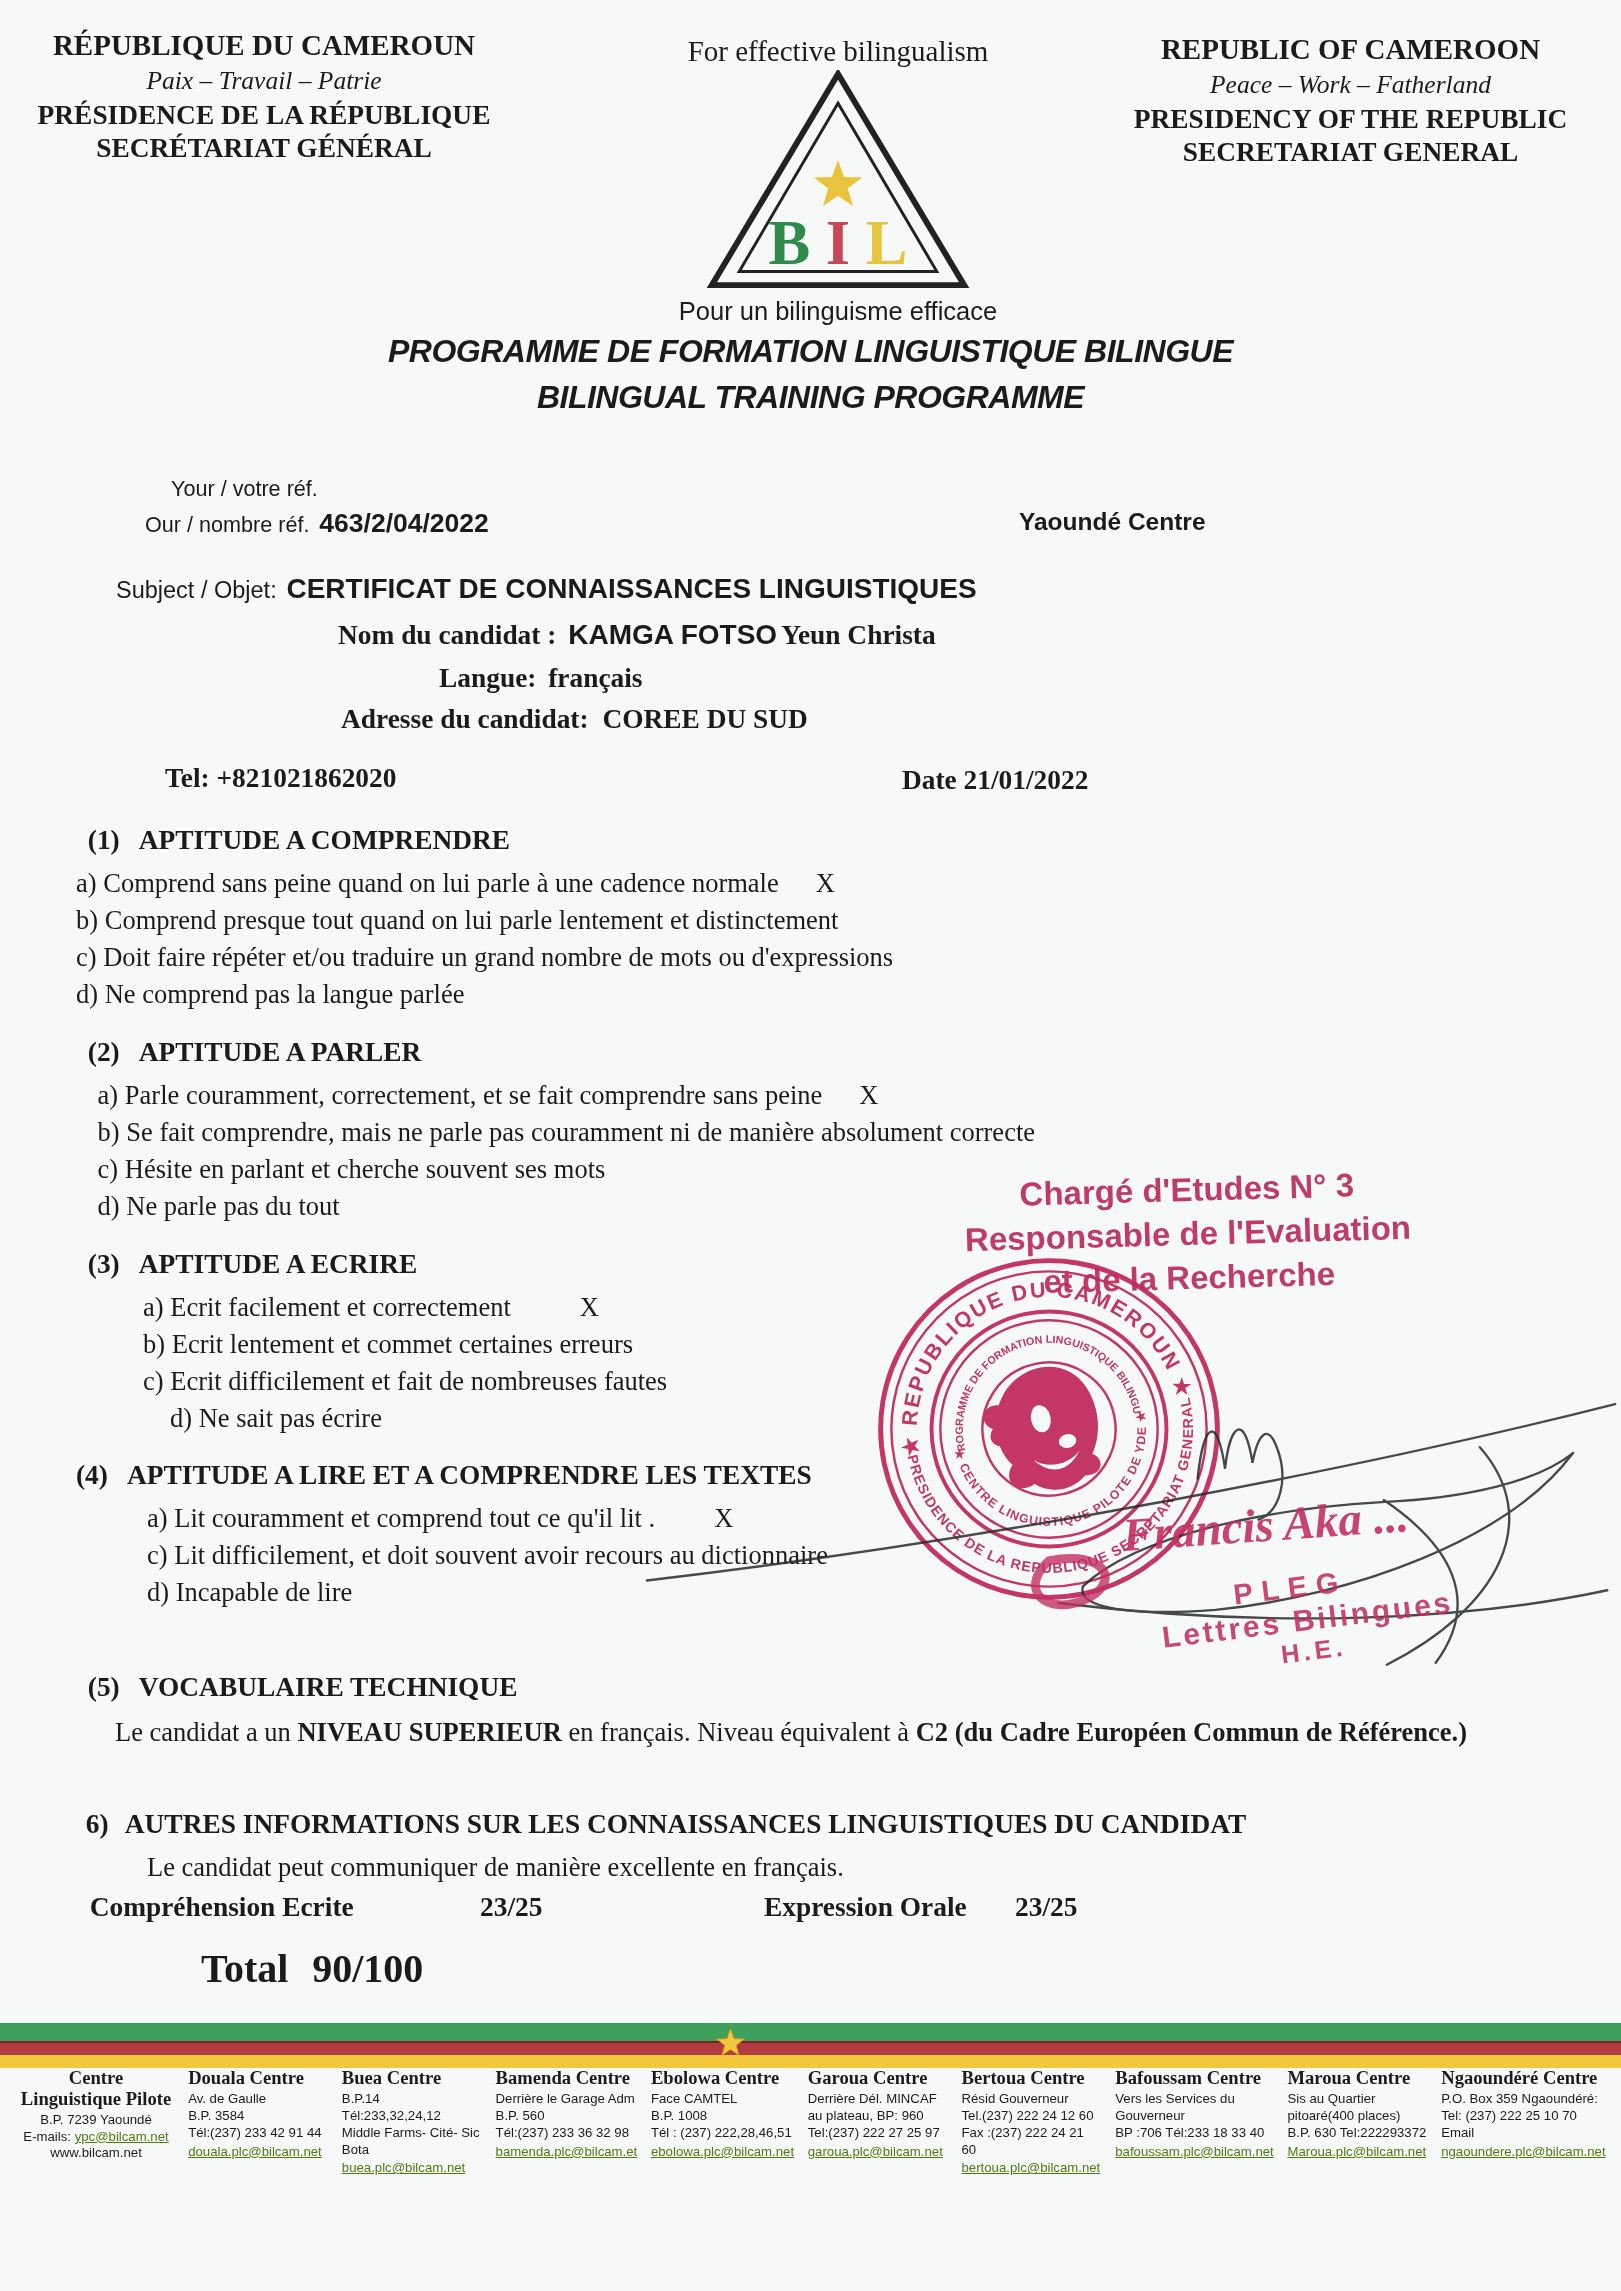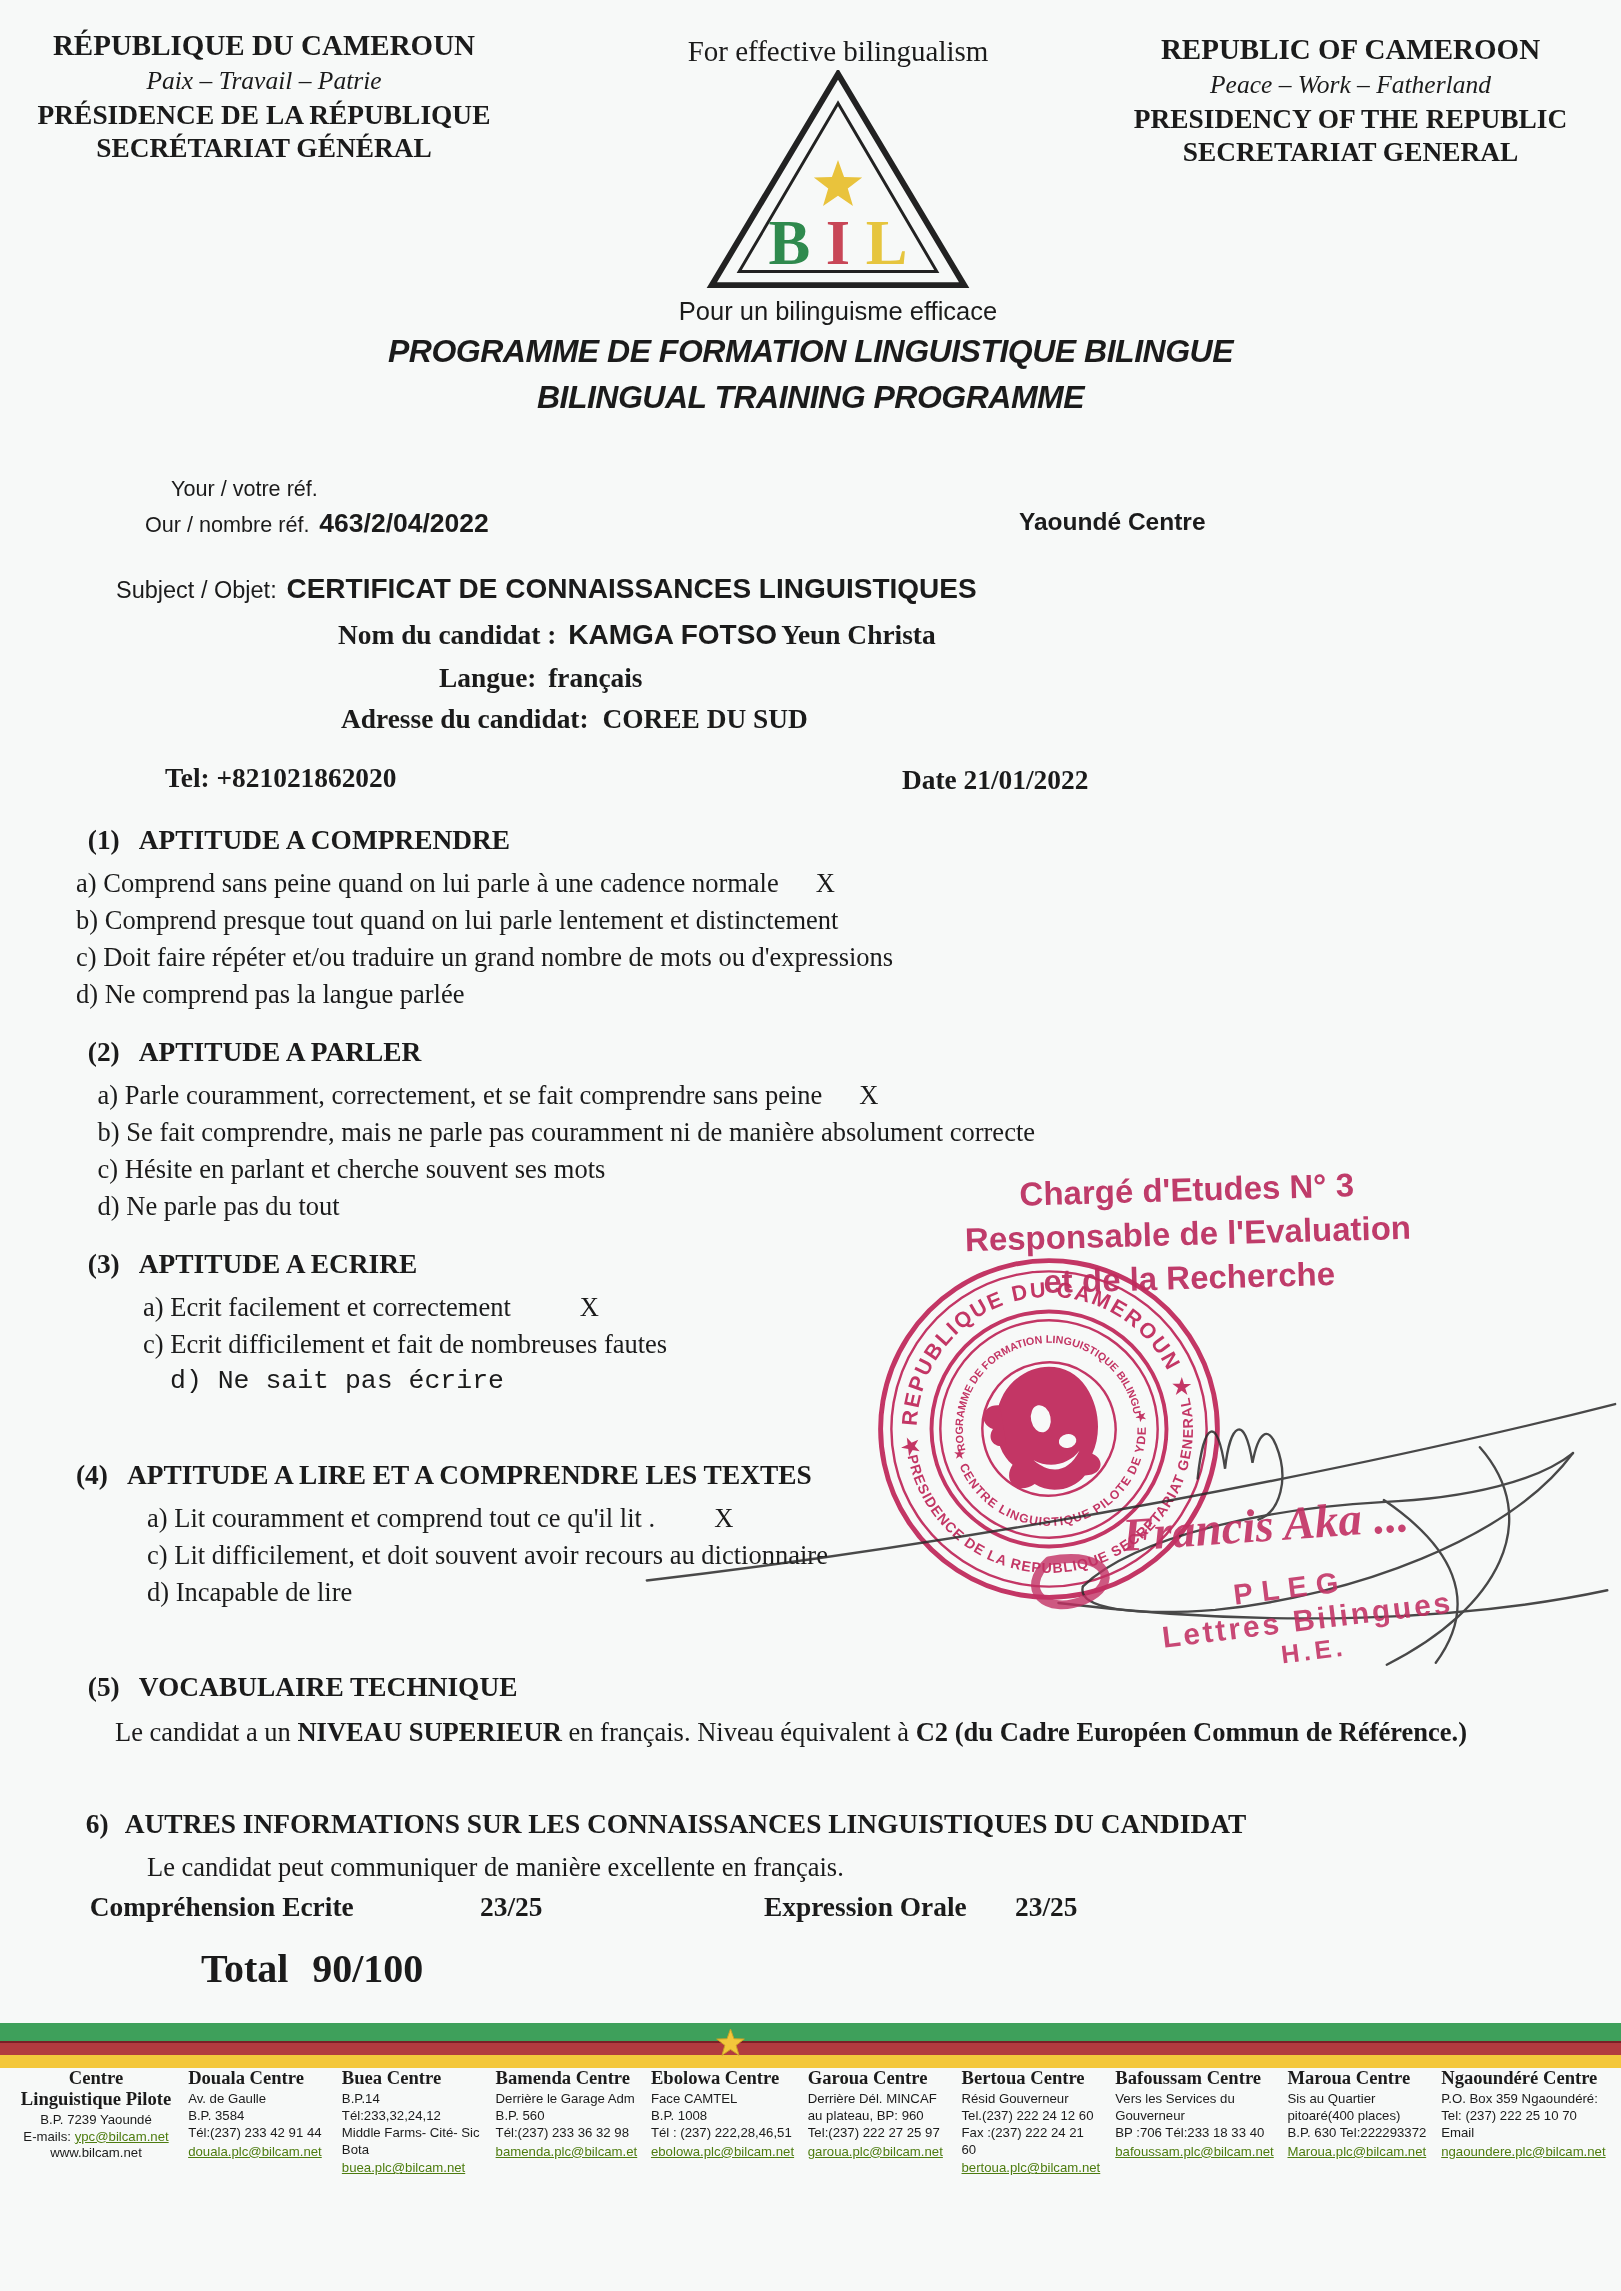--- a/index.html
+++ b/index.html
@@ -34,21 +34,21 @@
   .cand-serif{font:bold 27.4px "Liberation Serif",serif;}
 
   
   .sec{position:absolute;left:76px;width:1402px;}
   .sec .h{font:bold 27.4px "Liberation Serif",serif;margin-bottom:8.8px;}
   .sec .h .num{display:inline-block;min-width:51px;padding-left:11.8px;}
   .it{font:26.5px "Liberation Serif",serif;line-height:37px;}
   .mark{margin-left:37px;}
   .sec2 .it{padding-left:21.6px;}
   .sec3 .it{padding-left:67px;}
-  .sec3 .it.dd{padding-left:94px;font-family:Liberation Mono, monospace;}
+  .sec3 .it.dd{padding-left:94px;}
   .sec4 .it{padding-left:71px;}
   .para{font:26.5px "Liberation Serif",serif;line-height:40px;width:1470px;text-indent:39px;}
 
   
   .srow{position:relative;height:42px;font:bold 27.4px "Liberation Serif",serif;}
   .total{font:bold 40px "Liberation Serif",serif;}
 
   
   .stamp-head{width:470px;text-align:center;transform:rotate(-1.6deg);color:#bb2e60;opacity:.93;}
   .stamp-head div{font:bold 33px "Liberation Sans",sans-serif;line-height:44px;}
@@ -148,20 +148,21 @@
     <div class="h"><span class="num">(2)</span><span>APTITUDE A PARLER</span></div>
     <div class="it"><span>a) Parle couramment, correctement, et se fait comprendre sans peine</span><span class="mark">X</span></div>
     <div class="it"><span>b) Se fait comprendre, mais ne parle pas couramment ni de manière absolument correcte</span></div>
     <div class="it"><span>c) Hésite en parlant et cherche souvent ses mots</span></div>
     <div class="it"><span>d) Ne parle pas du tout</span></div>
   </div>
 
   <div class="sec sec3" style="top:1249px;">
     <div class="h"><span class="num">(3)</span><span>APTITUDE A ECRIRE</span></div>
     <div class="it"><span>a) Ecrit facilement et correctement</span><span class="mark" style="margin-left:69px;">X</span></div>
+    <div class="it"><span>b) Ecrit lentement et commet certaines erreurs</span></div>
     <div class="it"><span>c) Ecrit difficilement et fait de nombreuses fautes</span></div>
     <div class="it dd"><span>d) Ne sait pas écrire</span></div>
   </div>
 
   <div class="sec sec4" style="top:1460px;">
     <div class="h"><span class="num" style="padding-left:0;">(4)</span><span>APTITUDE A LIRE ET A COMPRENDRE LES TEXTES</span></div>
     <div class="it"><span>a) Lit couramment et comprend tout ce qu'il lit .</span><span class="mark" style="margin-left:59px;">X</span></div>
     <div class="it"><span>c) Lit difficilement, et doit souvent avoir recours au dictionnaire</span></div>
     <div class="it"><span>d) Incapable de lire</span></div>
   </div>

